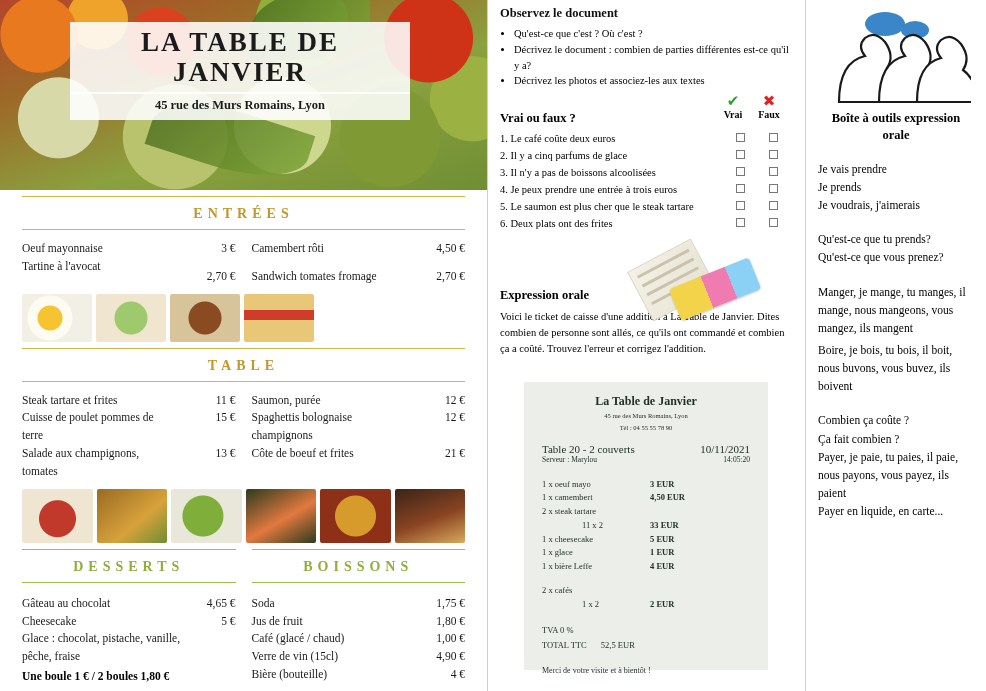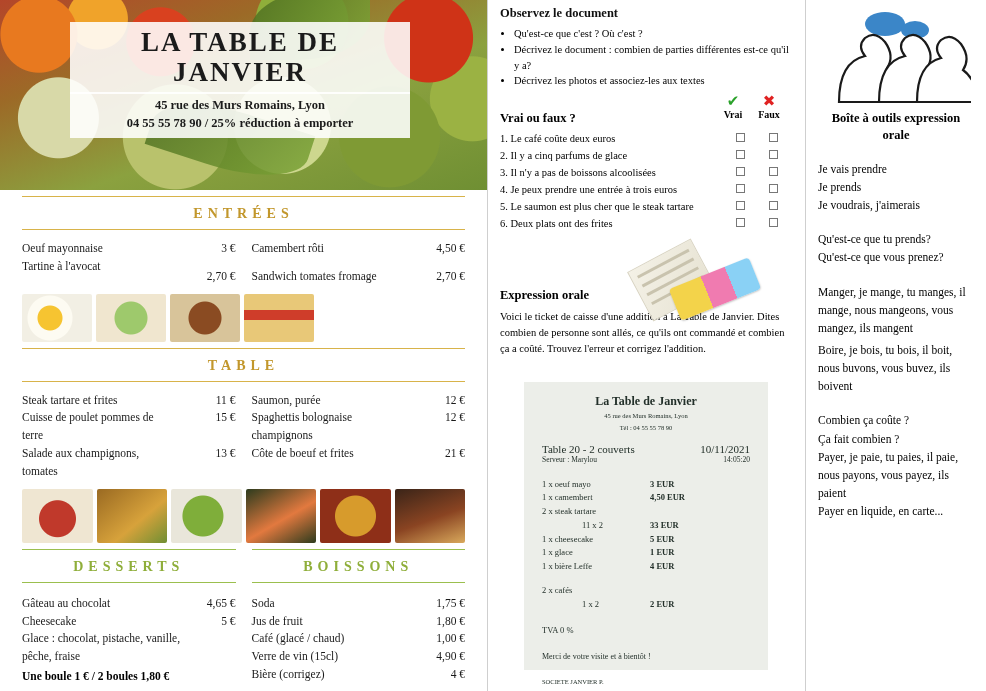--- a/index.html
+++ b/index.html
@@ -191,21 +191,20 @@
 
     <div class="hero">
       <div class="hero-bg"></div>
       <div class="hero-leaf" style="left:250px;top:-10px;width:120px;height:70px;"></div>
       <div class="hero-leaf" style="left:150px;top:110px;width:160px;height:60px;transform:rotate(18deg);"></div>
       <div class="hero-plate">
         <div class="hero-title">LA TABLE DE JANVIER</div>
       </div>
       <div class="hero-sub">
         <div>45 rue des Murs Romains, Lyon</div>
-        <div>04 55 55 78 90 / 25% réduction à emporter</div>
       </div>
     </div>
 
     <div class="menu-body">
 
       <div class="rule-gold"></div>
       <div class="sec-title sec-entrees">ENTRÉES</div>
       <div class="rule-gold"></div>
       <div class="cols2" style="margin-top:10px;">
         <div class="colhalf">
@@ -318,21 +317,21 @@
           </div>
           <div class="item">
             <span class="nm">Café (glacé / chaud)</span>
             <span class="pr">1,00 €</span>
           </div>
           <div class="item">
             <span class="nm">Verre de vin (15cl)</span>
             <span class="pr">4,90 €</span>
           </div>
           <div class="item">
-            <span class="nm">Bière (corrigez)</span>
+            <span class="nm">Bière (bouteille)</span>
             <span class="pr">4 €</span>
           </div>
         </div>
       </div>
 
       <div class="icons-row">
         <svg width="66" height="46" viewBox="0 0 66 46">
           <circle cx="16" cy="14" r="9" fill="#6b4a2f"></circle>
             <circle cx="30" cy="12" r="8" fill="#6b4a2f"></circle>
           <circle cx="44" cy="15" r="9" fill="#6b4a2f"></circle>
@@ -493,20 +492,24 @@
           <span class="a"></span>
         </div>
         <div class="rc-line" style="padding-left:40px;">
           <span class="q" style="width:68px;">1 x 2</span>
           <span class="a">2 EUR</span>
         </div>
       </div>
 
       <div class="rc-tot">
         <div>TVA 0 %</div>
+        <div>
+          <span>TOTAL TTC</span>
+          <span style="margin-left:12px;">52,5 EUR</span>
+        </div>
       </div>
 
       <div class="rc-thanks">Merci de votre visite et à bientôt !</div>
       <div class="rc-foot">SOCIETE JANVIER P.</div>
 
     </div>
 
   </div>
 
   <div class="col-box">

